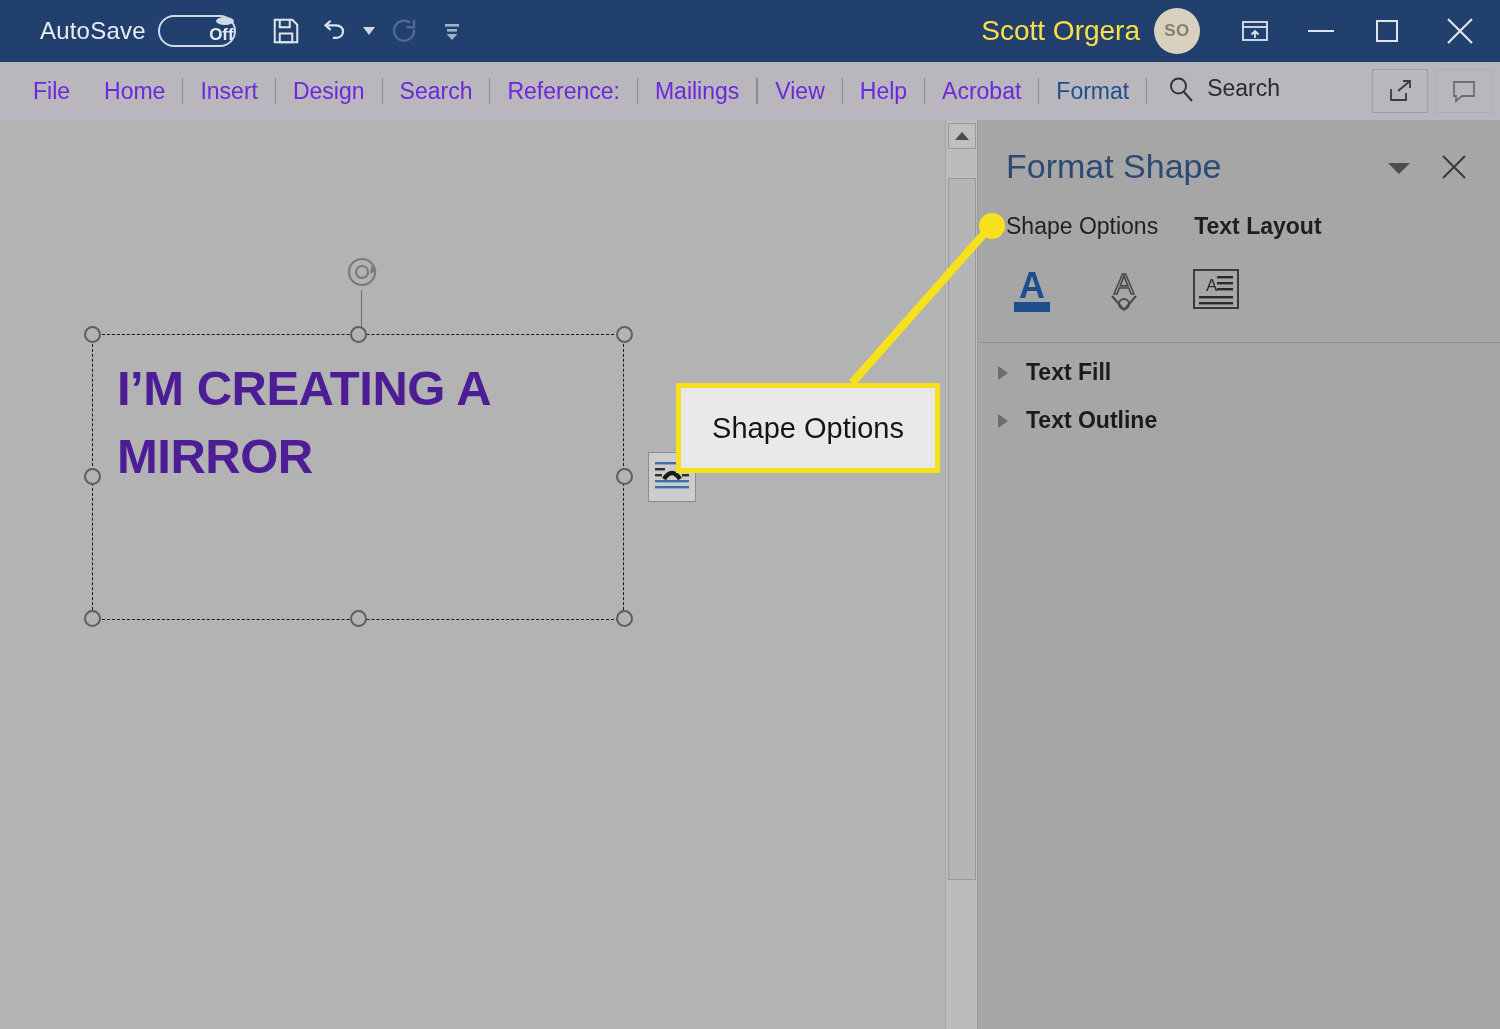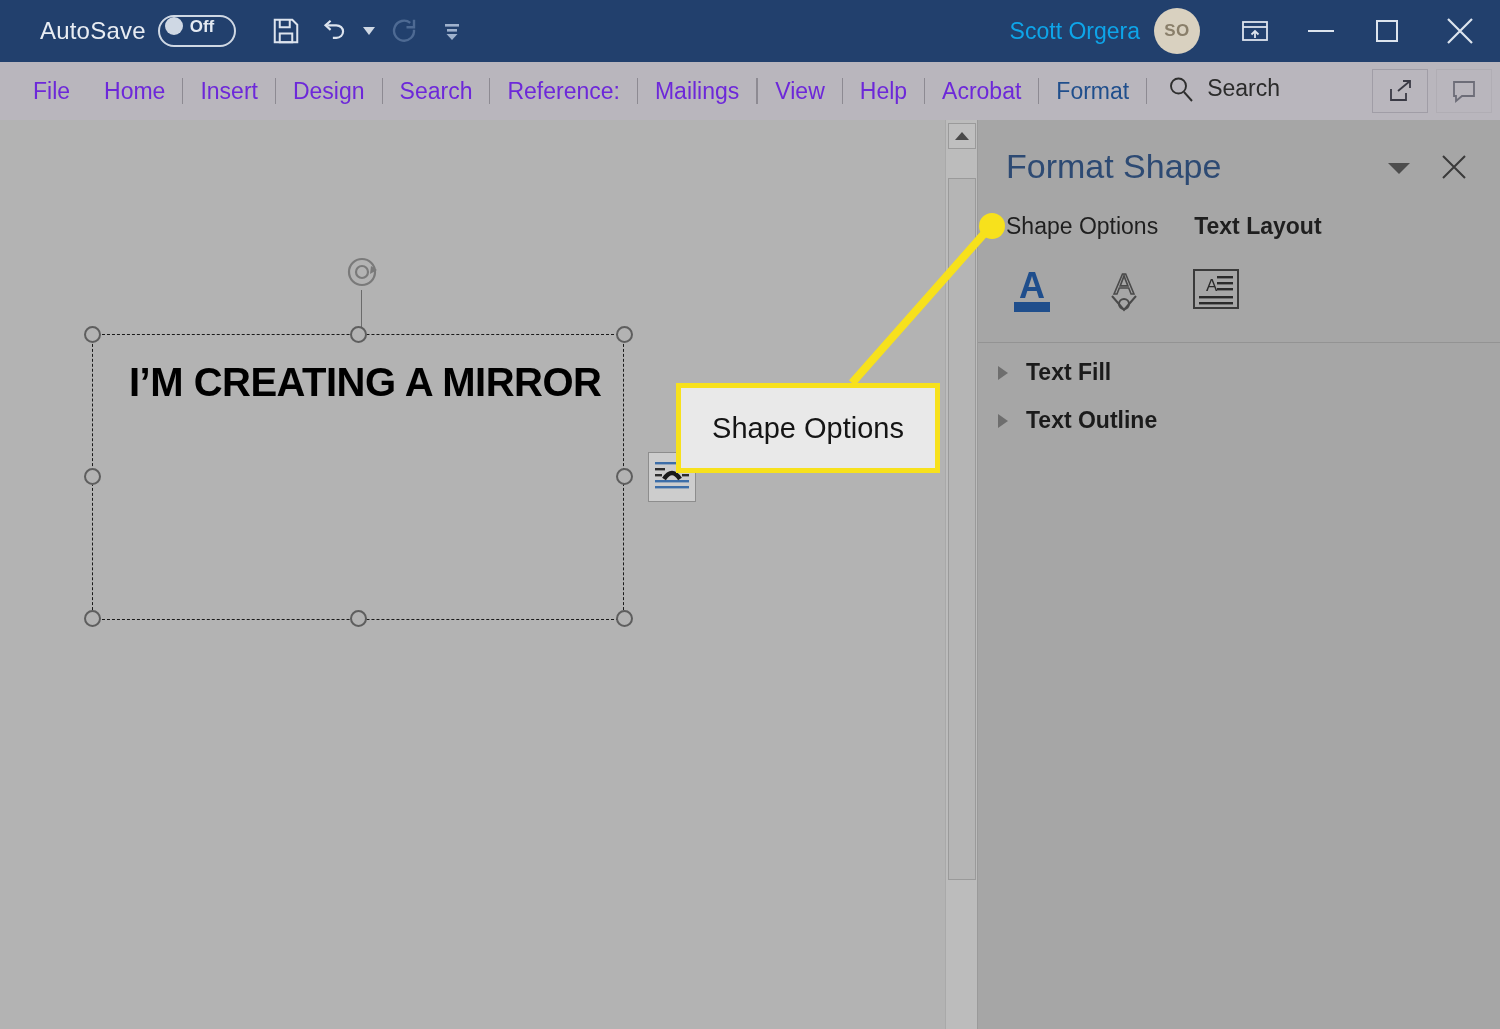--- a/index.html
+++ b/index.html
@@ -15,41 +15,41 @@
   .titlebar {
     position: absolute; left: 0; top: 0; width: 1500px; height: 62px;
     background: #22406d;
     display: flex; align-items: center;
   }
   .autosave-label {
     color: #e9edf3; font-size: 24px; margin-left: 40px; letter-spacing: .2px;
   }
   .toggle {
     width: 78px; height: 32px; border: 2px solid #cfd8e4; border-radius: 16px;
-    margin-left: 12px; display: flex; align-items: flex-start; position: relative;
+    margin-left: 12px; display: flex; align-items: flex-end; position: relative; flex-direction: column;
   }
   .toggle .knob {
     width: 18px; height: 18px; border-radius: 50%; background: #cfd8e4; margin-left: 5px;
   }
   .toggle .off-text { color: #e4eaf2; font-size: 17px; margin-left: 7px; font-weight: bold; }
 
   .qat { display: flex; align-items: center; margin-left: 28px; gap: 4px; }
   .qat-btn {
     width: 44px; height: 44px; display: flex; align-items: center; justify-content: center;
   }
   .qat-btn svg { display: block; }
 
   .doc-title {
     position: absolute; left: 0; right: 0; text-align: center;
     color: #e9edf3; font-size: 25px; letter-spacing: .5px; pointer-events: none;
   }
   .tb-right {
     position: absolute; right: 0; top: 0; height: 62px; display: flex; align-items: center;
   }
-  .user-name { color: #0ea5e9; font-size: 23px; margin-right: 14px; }
+  .user-name { color: #fde047; font-size: 28px; margin-right: 14px; }
   .avatar {
     width: 46px; height: 46px; border-radius: 50%; background: #d9d1c0;
     color: #8a7f6a; font-size: 17px; font-weight: bold;
     display: flex; align-items: center; justify-content: center; letter-spacing: .5px;
   }
   .win-btn {
     width: 66px; height: 62px; display: flex; align-items: center; justify-content: center;
   }
 
   
@@ -82,23 +82,23 @@
     background: #b3b3b3;
   }
 
   
   .textbox-sel {
     position: absolute; left: 92px; top: 214px; width: 532px; height: 286px;
     border: 1px dashed #1a1a1a;
   }
   .tb-text {
     position: absolute; left: 24px; top: 20px; width: 500px;
-    font-size: 40px; font-weight: bold; color: #000000;
+    font-size: 49px; font-weight: bold; color: #4c1d95;
     font-family: "Liberation Sans", sans-serif;
-    line-height: 1.38; letter-spacing: -0.5px; margin-left: 12px;
+    line-height: 1.38; letter-spacing: -0.5px;
   }
   .handle {
     position: absolute; width: 17px; height: 17px; border-radius: 50%;
     background: #b3b3b3; border: 2px solid #5e5e5e;
   }
   .rot-stem {
     position: absolute; width: 1px; height: 52px; background: #6b6b6b;
   }
   .rot-icon { position: absolute; }
 

